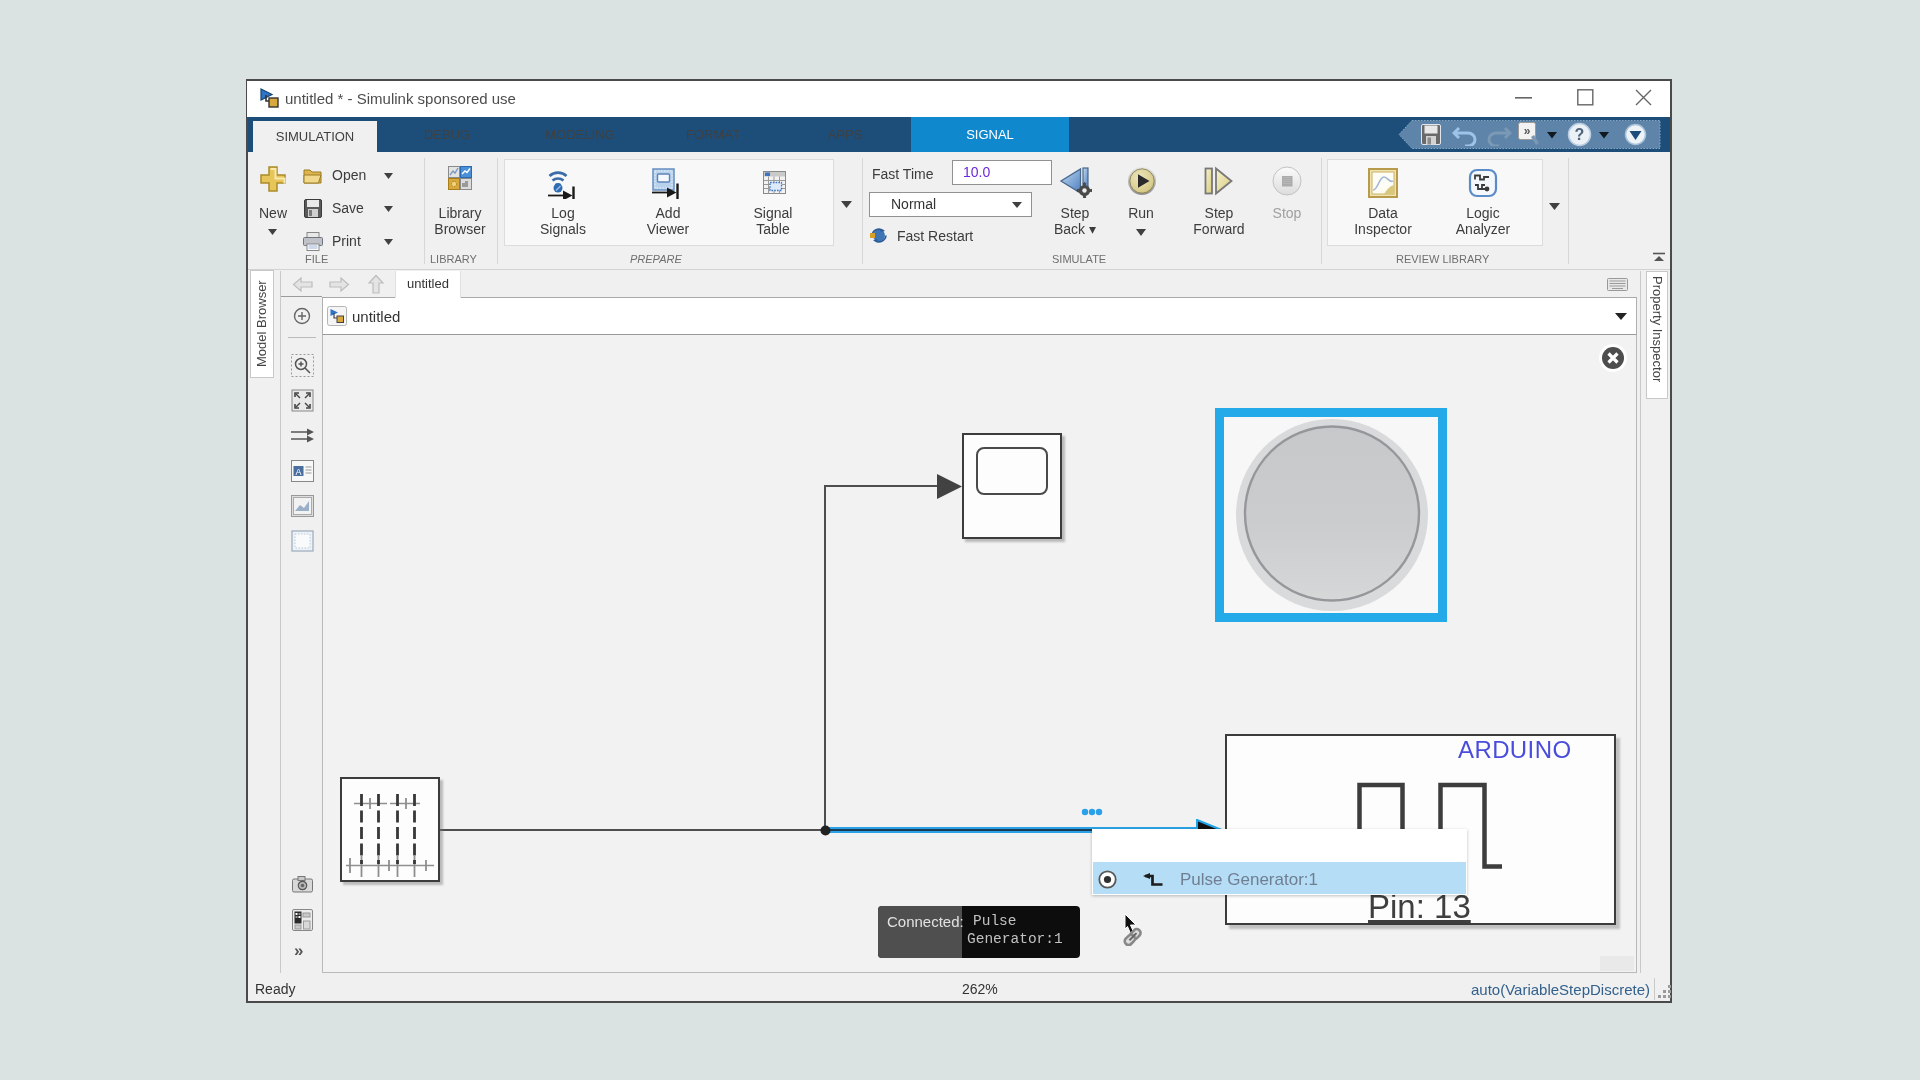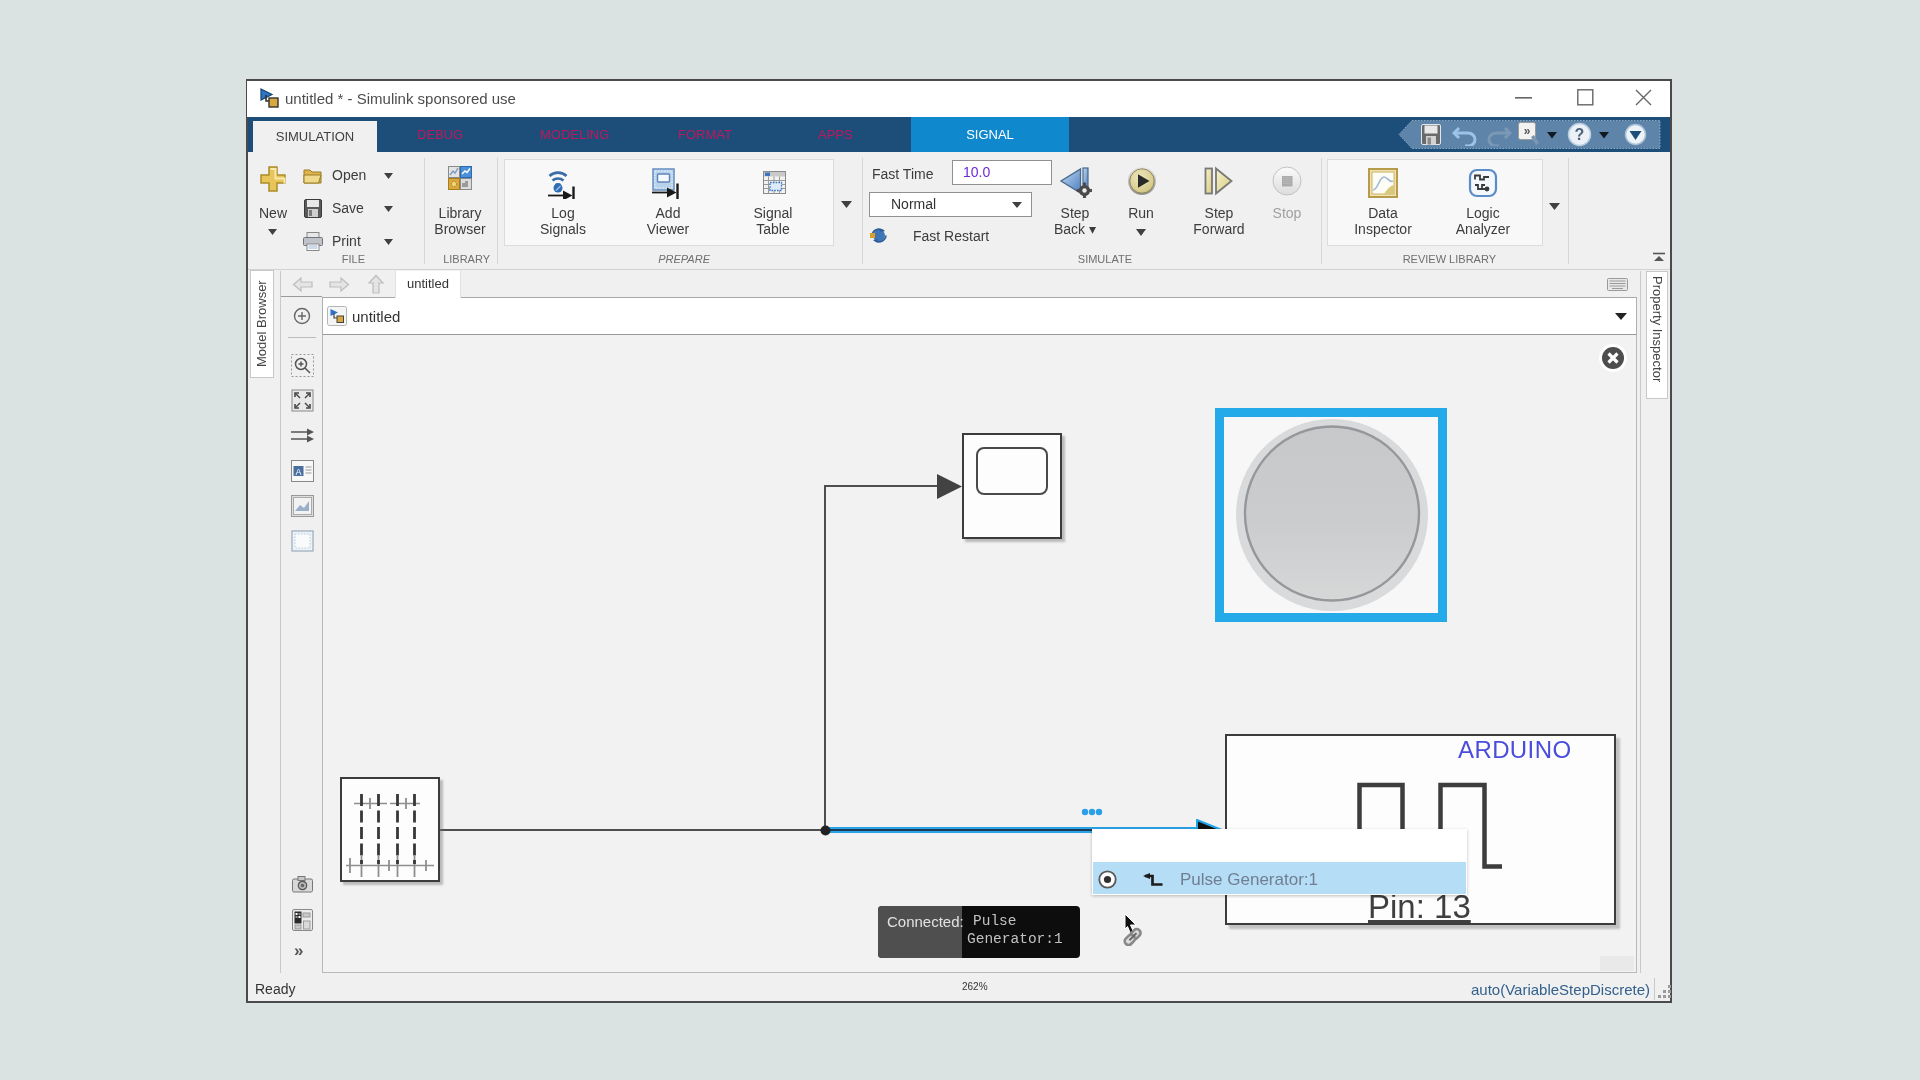--- a/index.html
+++ b/index.html
@@ -5,26 +5,26 @@
   * { margin:0; padding:0; box-sizing:border-box; }
   html,body { width:1920px; height:1080px; background:#dbe2e2; font-family:"Liberation Sans",sans-serif; overflow:hidden; }
   #stage { position:absolute; left:0; top:0; width:1920px; height:1080px; }
   .abs { position:absolute; }
   #win { position:absolute; left:246px; top:79px; width:1426px; height:924px; background:#f0f0f0; border:2px solid #4a4a4a; }
   
   #titlebar { position:absolute; left:247px; top:81px; width:1423px; height:36px; background:#ffffff; }
   #title-text { position:absolute; left:285px; top:90px; font-size:15px; color:#4d4d4d; }
   
   #tabbar { position:absolute; left:248px; top:117px; width:1422px; height:35px; background:#1d4e79; }
-  .tab { position:absolute; top:117px; height:35px; line-height:35px; color:#be185d; font-size:13px; }
+  .tab { position:absolute; top:117px; height:35px; line-height:35px; color:#404040; font-size:13px; text-align:center; }
   #tab-sim { position:absolute; left:253px; top:121px; width:124px; height:31px; background:#f0f0f0; color:#404040; font-size:13px; text-align:center; line-height:31px; }
   #tab-signal { position:absolute; left:911px; top:117px; width:158px; height:35px; background:#1088ce; color:#ffffff; font-size:13px; text-align:center; line-height:35px; }
   
   #ribbon { position:absolute; left:248px; top:152px; width:1422px; height:118px; background:#f0f0f0; border-bottom:1px solid #d2d2d2; }
-  .seclabel { position:absolute; font-size:11px; color:#6f6f6f; text-align:right; }
+  .seclabel { position:absolute; font-size:11px; color:#6f6f6f; text-align:left; }
   .vsep { position:absolute; top:158px; height:106px; width:1px; background:#d7d7d7; }
   .btnlabel { position:absolute; font-size:14px; color:#3c3c3c; text-align:center; }
   .smalllabel { position:absolute; font-size:14px; color:#3c3c3c; }
   .panelbox { position:absolute; background:#f8f8f8; border:1px solid #dcdcdc; }
   
   #navrow { position:absolute; left:248px; top:271px; width:1422px; height:26px; background:#f0f0f0; }
   #untitled-tab { position:absolute; left:395px; top:271px; width:66px; height:27px; background:#ffffff; border-left:1px solid #e0e0e0; border-right:1px solid #e0e0e0; font-size:13px; color:#333; text-align:center; line-height:25px; z-index:3; }
   
   #breadcrumb { position:absolute; left:322px; top:297px; width:1315px; height:39px; background:#ffffff; border:1px solid #b0b0b0; border-top:1px solid #a8a8a8; border-bottom:2px solid #9a9a9a; }
   #breadcrumb-text { position:absolute; left:352px; top:308px; font-size:15px; color:#333; }
@@ -195,21 +195,21 @@
   <div class="abs" style="left:952px;top:160px;width:100px;height:25px;background:#fff;border:1px solid #919191;font-size:14px;color:#6d28d9;line-height:23px;padding-left:10px;">10.0</div>
   <div class="abs" style="left:869px;top:192px;width:163px;height:25px;background:#fff;border:1px solid #919191;font-size:14px;color:#333;line-height:23px;padding-left:21px;">Normal</div>
   <svg class="abs" style="left:1012px;top:201px;" width="11" height="8">
       <path d="M0 1 h10 l-5 6 z" fill="#404040"></path>
     </svg>
   <svg class="abs" style="left:869px;top:228px;" width="20" height="15" viewBox="0 0 20 15">
     <circle cx="10" cy="7.5" r="6" fill="#3f74b5"></circle>
     <path d="M3 7.5 a7 7 0 0 1 11 -5 l-2.5 0.5 M17 7.5 a7 7 0 0 1 -11 5 l2.5 -0.5" stroke="#2a5b96" stroke-width="1.6" fill="none"></path>
     <rect x="1" y="5" width="5" height="5" fill="#d8a028"></rect>
   </svg>
-  <div class="smalllabel" style="left:897px;top:228px;margin-left:16px;">Fast Restart</div>
+  <div class="smalllabel" style="left:897px;top:228px;">Fast Restart</div>
   <svg class="abs" style="left:1058px;top:166px;" width="34" height="32" viewBox="0 0 34 32">
     <defs>
         <linearGradient id="sbg" x1="0" y1="0" x2="1" y2="1">
       <stop offset="0" stop-color="#c2daf2"></stop>
           <stop offset="1" stop-color="#4c7fc0"></stop>
         </linearGradient>
       </defs>
     <path d="M22.5 3 v24 L3 15 z" fill="url(#sbg)" stroke="#48688c" stroke-width="1.3"></path>
     <rect x="25" y="2" width="5" height="21" fill="url(#sbg)" stroke="#48688c" stroke-width="1.2"></rect>
     <g transform="translate(26.5,24.5)">
@@ -490,15 +490,15 @@
     <g fill="#9a9a9a">
       <rect x="10" y="0" width="3" height="3"></rect>
         <rect x="10" y="5" width="3" height="3"></rect>
         <rect x="5" y="5" width="3" height="3"></rect>
       <rect x="10" y="10" width="3" height="3"></rect>
         <rect x="5" y="10" width="3" height="3"></rect>
         <rect x="0" y="10" width="3" height="3"></rect>
     </g>
   </svg>
   <div style="position:absolute;left:255px;top:981px;font-size:14px;color:#333;">Ready</div>
-  <div style="position:absolute;left:962px;top:981px;font-size:10px;color:#333;">262%</div>
+  <div style="position:absolute;left:962px;top:981px;font-size:14px;color:#333;">262%</div>
   <div style="position:absolute;left:1471px;top:981px;font-size:15px;color:#33608c;">auto(VariableStepDiscrete)</div>
 </div>
 
 </body></html>

